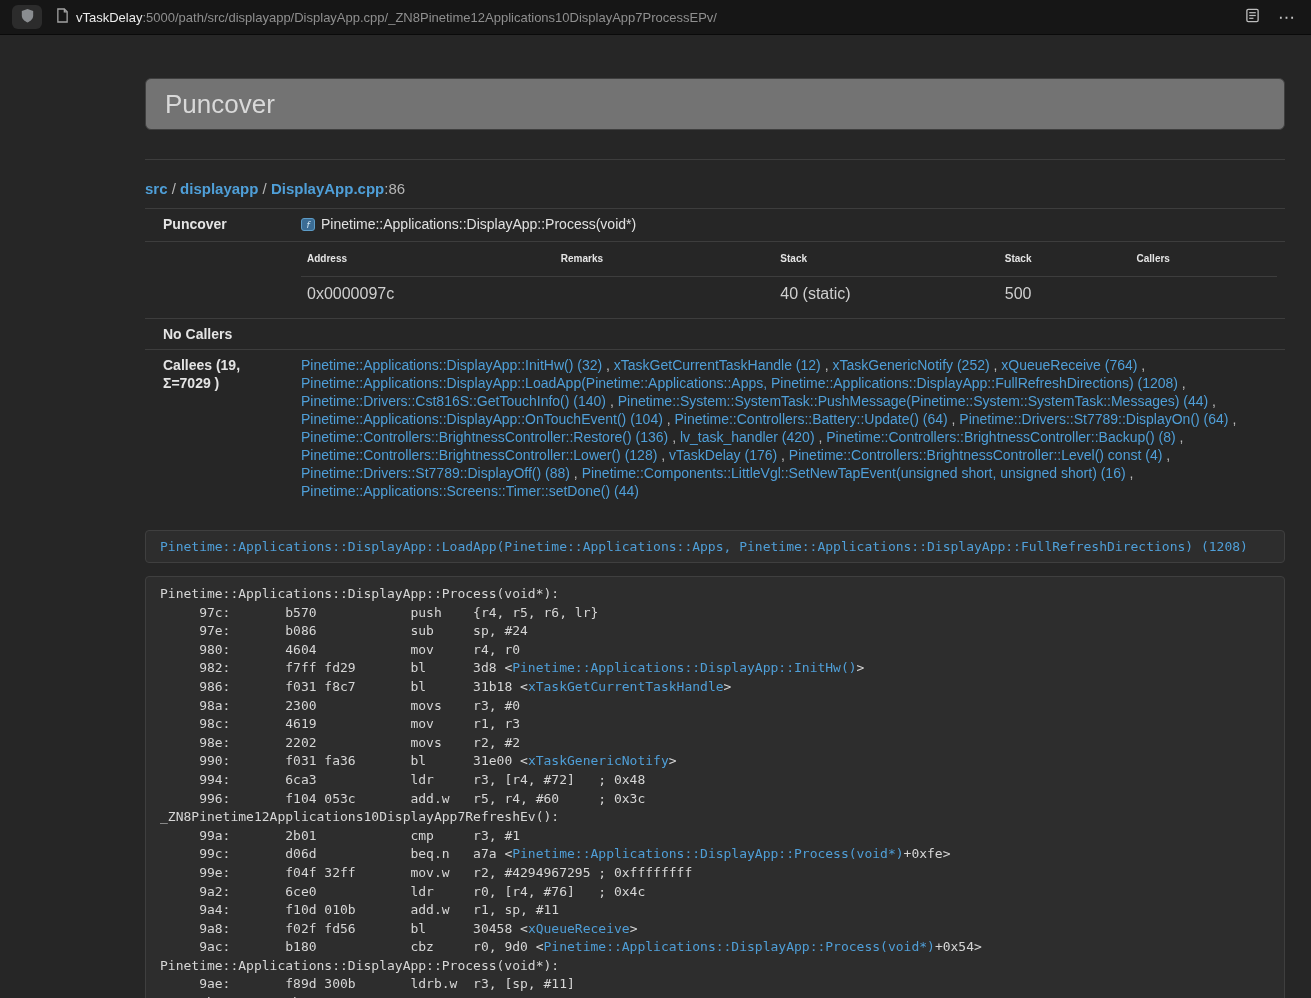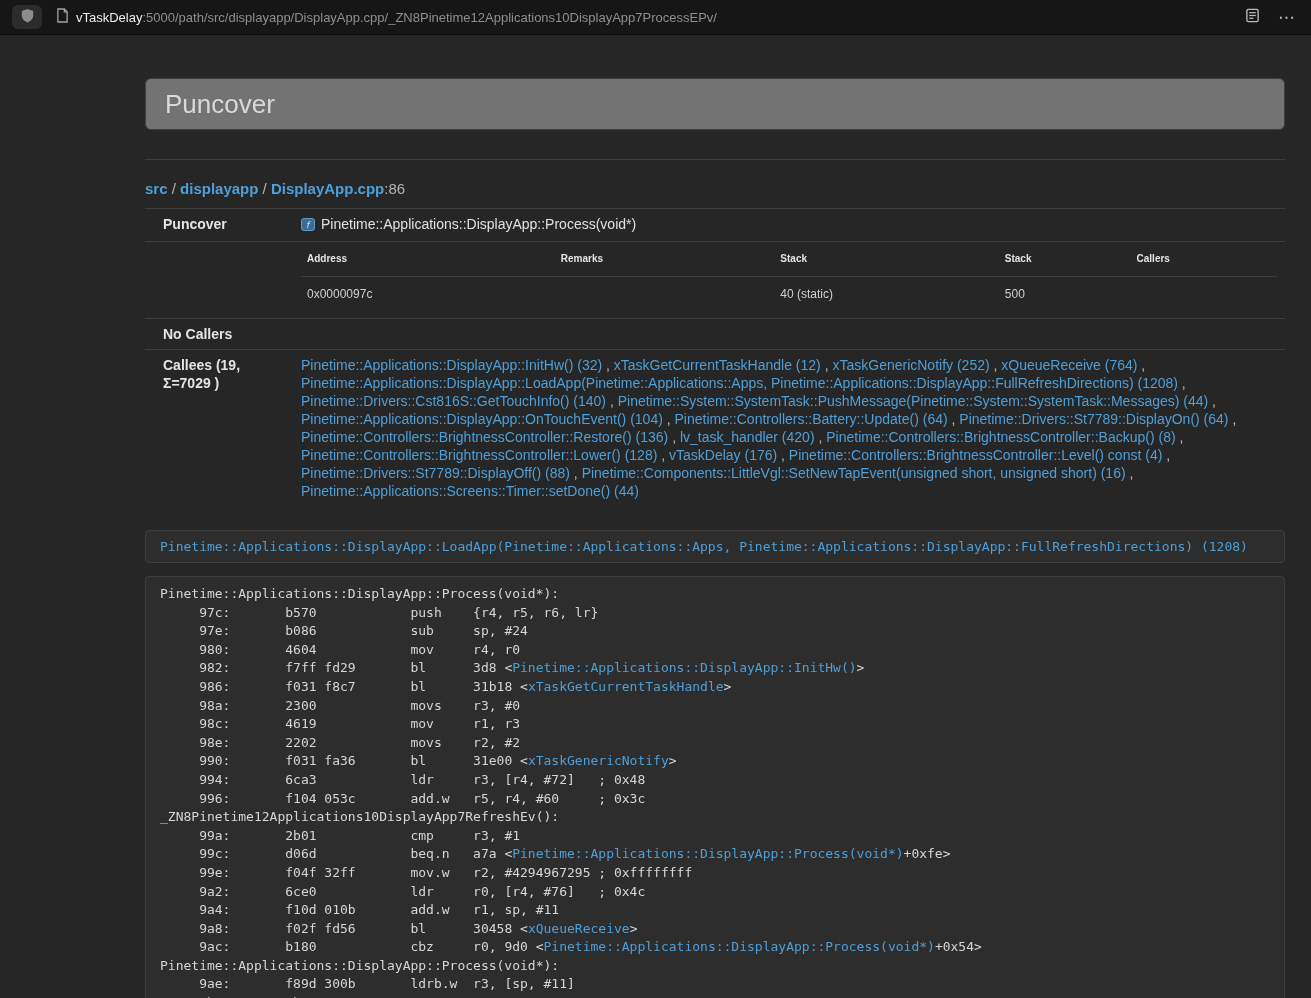--- a/index.html
+++ b/index.html
@@ -47,21 +47,21 @@
   }
   .fn-table > tbody > tr > th { width: 148px; color: #e4e4e4; font-weight: bold; padding-left: 18px; }
   .fn-name { color: #e0e0e0; }
   .fn-icon { display: inline-block; vertical-align: -2px; margin-right: 6px; }
 
   table.sub-table { width: 100%; border-collapse: collapse; }
   .sub-table th {
     font-weight: bold; color: #e4e4e4; text-align: left;
     padding: 2px 6px 8px 6px; border-bottom: 1px solid #3d3d3d; font-size: 10px;
   }
-  .sub-table td { padding: 8px 6px 9px 6px; color: #cfcfcf; font-size: 12px; }
+  .sub-table td { padding: 8px 6px 9px 6px; color: #cfcfcf; font-size: 16px; }
   .w1 { width: 26%; } .w2 { width: 22.5%; } .w3 { width: 23%; margin-left: 24px; } .w4 { width: 13.5%; } .w5 { width: 15%; }
 
   .callees { line-height: 19.5px; color: #bdbdbd; margin-left: 39px; }
 
   
   .panel { border: 1px solid #3f3f3f; border-radius: 4px; background: #2d2d2d; }
   .panel.single {
     margin-top: 24px; padding: 8px 14px;
     font-family: "DejaVu Sans Mono", monospace; font-size: 13px;
     white-space: nowrap; overflow: hidden;

